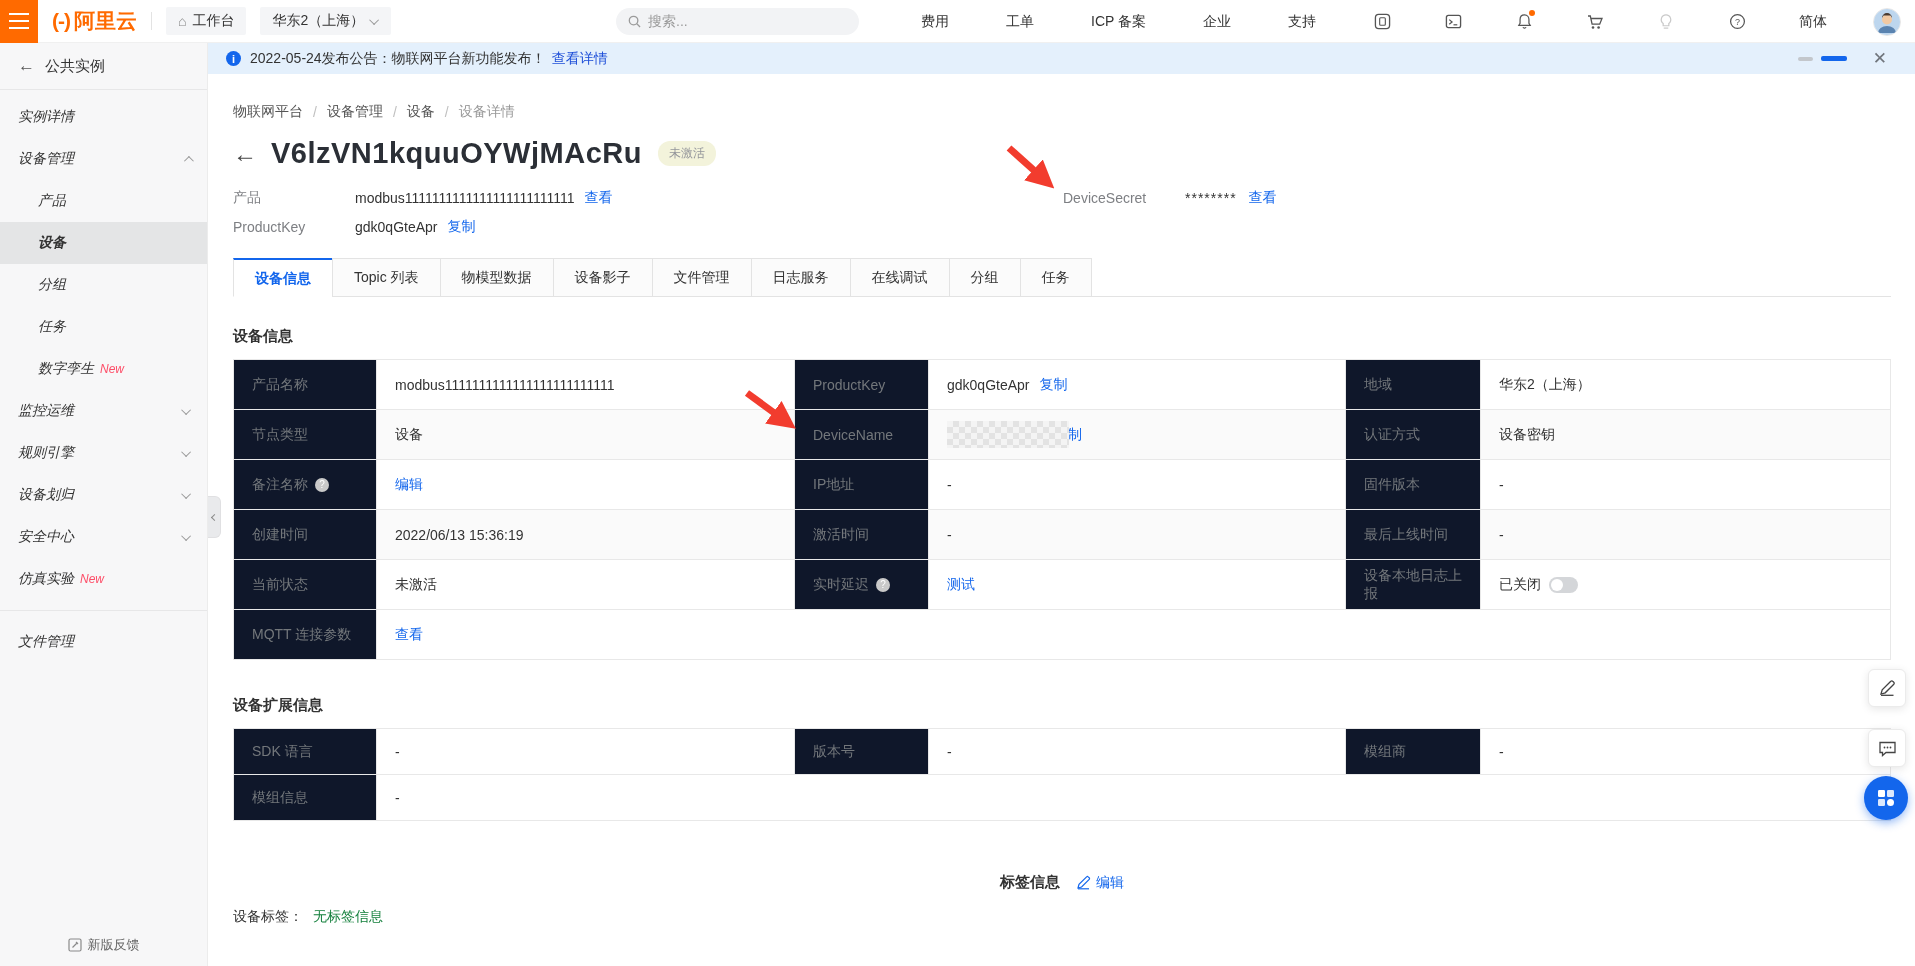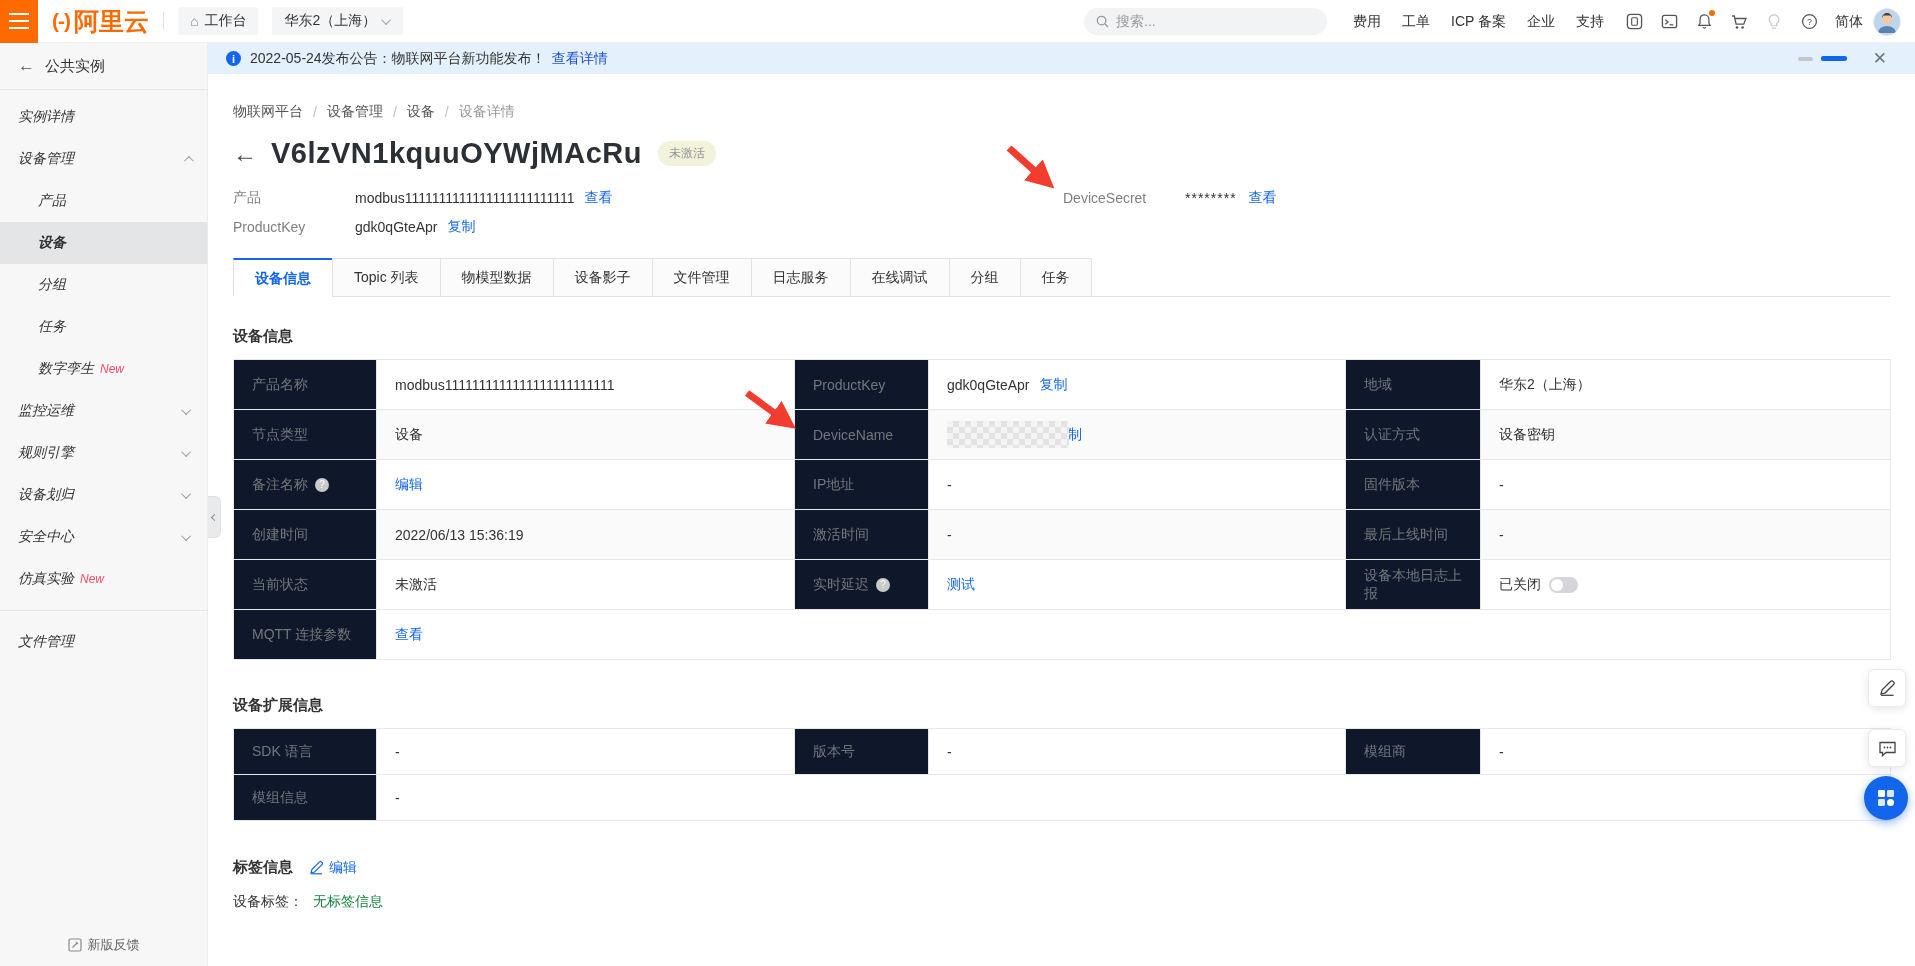--- a/index.html
+++ b/index.html
@@ -6,30 +6,30 @@
   html,body { background:#e9e9e9; }
   body { font-family:"Liberation Sans","DejaVu Sans",sans-serif; font-size:14px; color:#333; }
   .page { position:relative; width:1915px; height:966px; background:#fff; overflow:hidden; }
 
   
   .topbar { position:absolute; left:0; top:0; right:0; height:43px; background:#fff; display:flex; align-items:center; border-bottom:1px solid #f0f0f0; z-index:5; }
   .hamburger { width:38px; height:43px; background:#ff6a00; display:flex; flex-direction:column; justify-content:center; align-items:center; gap:5px; cursor:pointer; }
   .hamburger i { display:block; width:20px; height:2px; background:#fff; }
   .brand { display:flex; align-items:center; margin-left:14px; }
   .brand .mark { color:#ff6a00; font-weight:bold; font-size:21px; letter-spacing:-1px; margin-right:4px; }
-  .brand .word { color:#ff6a00; font-weight:bold; font-size:25px; }
+  .brand .word { color:#ff6a00; font-weight:bold; font-size:21px; }
   .tb-sep { width:1px; height:18px; background:#e3e3e3; margin:0 14px; }
   .tb-btn { height:28px; background:#f4f5f7; border-radius:2px; display:flex; align-items:center; padding:0 12px; color:#333; font-size:14px; cursor:pointer; margin-right:14px; }
   .tb-btn .glyph { color:#888; margin-right:6px; font-size:14px; }
   .chev { display:inline-block; width:7px; height:7px; border-left:1.5px solid #999; border-bottom:1.5px solid #999; }
   .chev.down { transform:rotate(-45deg) translateY(-2px); }
   .chev.up { transform:rotate(135deg) translateY(-2px); }
   .chev.left { transform:rotate(45deg); }
   .tb-btn .chev { margin-left:8px; }
-  .tb-right { position:absolute; right:0; top:0; height:43px; display:flex; align-items:center; }
+  .tb-right { position:absolute; right:0; top:0; height:43px; display:flex; align-items:center;gap:36px; }
   .searchbox { width:243px; height:27px; background:#f2f3f5; border-radius:14px; display:flex; align-items:center; padding:0 12px; color:#9b9b9b; margin-right:26px; cursor:text; }
   .searchbox svg { margin-right:7px; flex:none; }
   .tb-link { color:#333; margin-right:21px; cursor:pointer; white-space:nowrap; }
   .tb-ic { position:relative; width:18px; height:18px; margin-right:17px; cursor:pointer; flex:none; display:flex; align-items:center; justify-content:center; }
   .tb-ic svg { display:block; }
   .dot { position:absolute; top:-3px; right:-2px; width:6px; height:6px; border-radius:50%; background:#ff6a00; }
   .avatar { width:28px; height:28px; border-radius:50%; overflow:hidden; margin:0 14px 0 4px; cursor:pointer; flex:none; border:1px solid #e6e6e6; }
 
   
   .notice { position:absolute; left:208px; top:43px; right:0; height:31px; background:#e4f0fc; display:flex; align-items:center; padding:0 18px; z-index:4; }
@@ -100,21 +100,21 @@
   .cell .val-txt + .lnk { margin-left:10px; }
   .help-ic { width:14px; height:14px; border-radius:50%; background:#c9c9c9; color:#fff; font-size:10px; display:inline-flex; align-items:center; justify-content:center; margin-left:7px; cursor:pointer; font-style:normal; }
   .mosaic { position:relative; z-index:2; display:inline-block; width:122px; height:27px; vertical-align:middle;
     background-image:linear-gradient(45deg,#e3e3e3 25%,transparent 25%,transparent 75%,#e3e3e3 75%),
                      linear-gradient(45deg,#e3e3e3 25%,#f4f4f4 25%,#f4f4f4 75%,#e3e3e3 75%);
     background-size:12px 12px; background-position:0 0,6px 6px; }
   .mosaic + .lnk { position:relative; z-index:1; margin-left:-15px; }
   .toggle { position:relative; display:inline-block; width:29px; height:16px; border-radius:9px; background:#d4d6d9; margin-left:8px; cursor:pointer; flex:none; }
   .toggle i { position:absolute; left:2px; top:2px; width:12px; height:12px; border-radius:50%; background:#fff; }
 
-  .tag-h { margin-top:37px; }
+  .tag-h { margin-top:52px;justify-content:center; }
   .tag-h svg { margin-left:16px; margin-right:5px; }
   .tag-h .lnk { font-weight:normal; font-size:14px; }
   .tag-row { margin-top:16px; font-size:14px; color:#333; }
   .tag-row .v { margin-left:6px; color:#15803d; }
 
   
   .fab { position:absolute; right:9px; width:38px; height:38px; background:#fff; border:1px solid #ebebeb; border-radius:6px; box-shadow:0 2px 8px rgba(0,0,0,.10); display:flex; align-items:center; justify-content:center; cursor:pointer; z-index:6; }
   .fab1 { top:669px; } .fab2 { top:729px; }
   .fab3 { position:absolute; right:7px; top:776px; width:44px; height:44px; border-radius:50%; background:#1366ec; box-shadow:0 3px 10px rgba(19,102,236,.45); display:flex; align-items:center; justify-content:center; cursor:pointer; z-index:6; }
 

